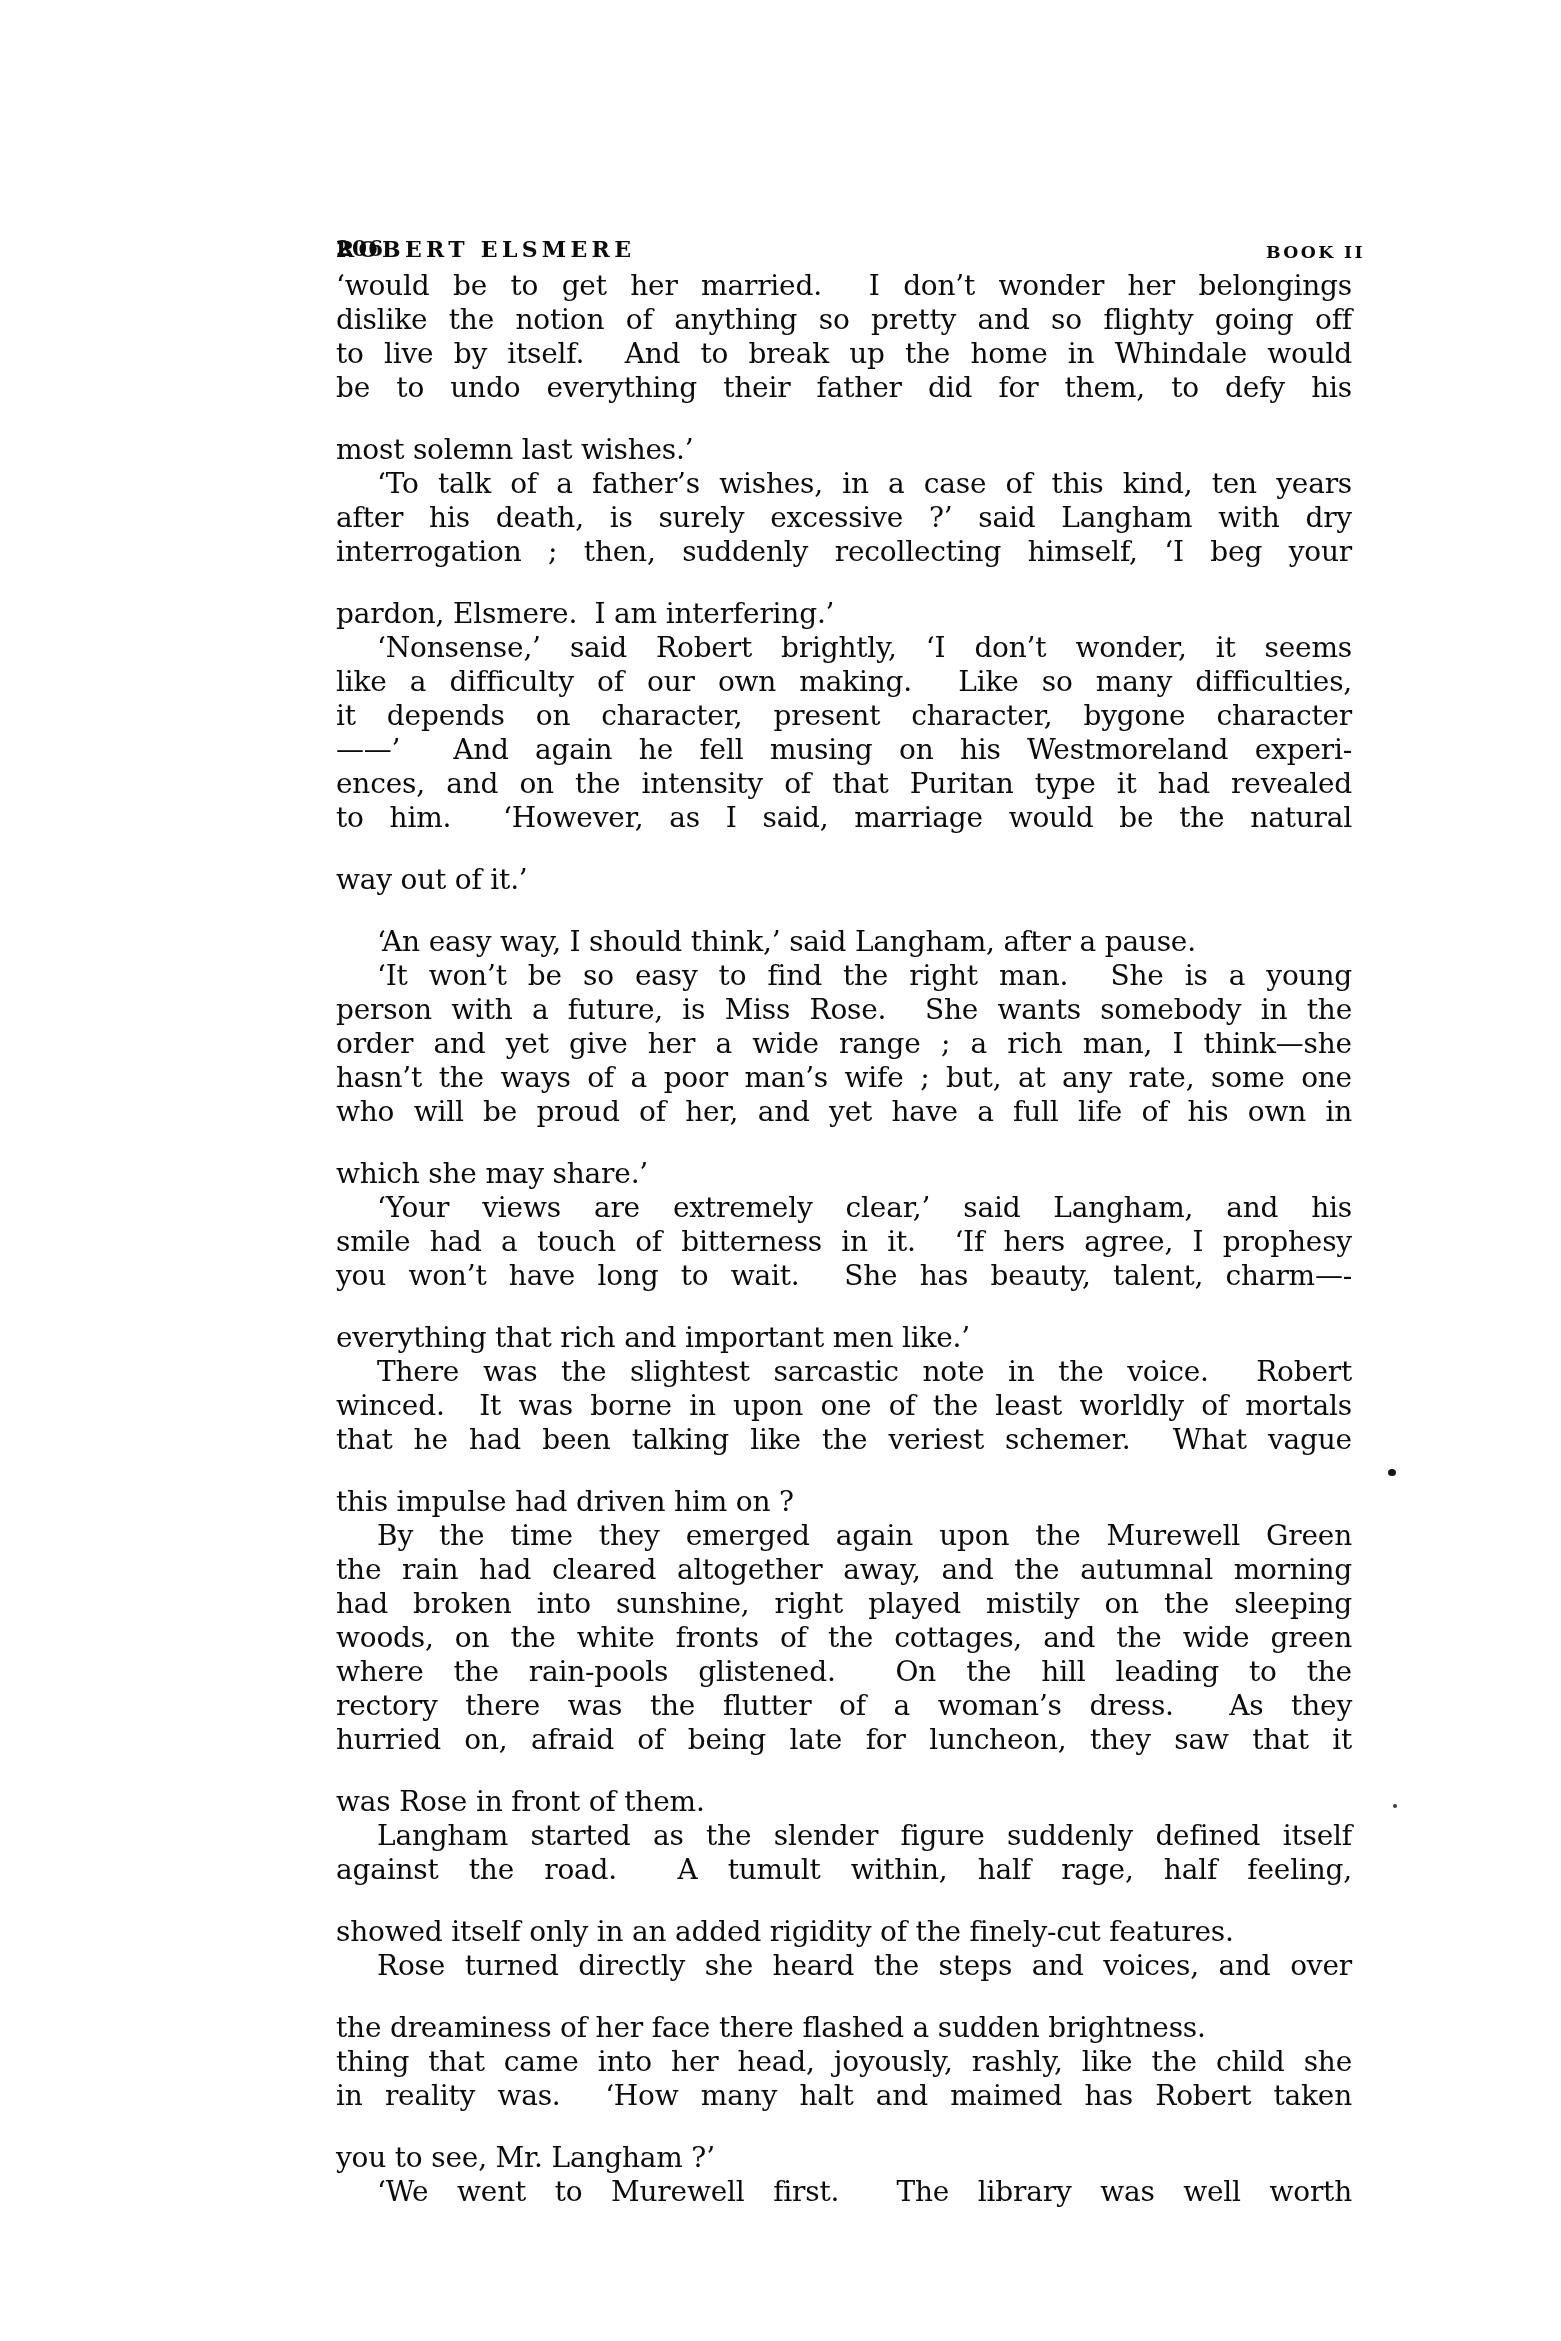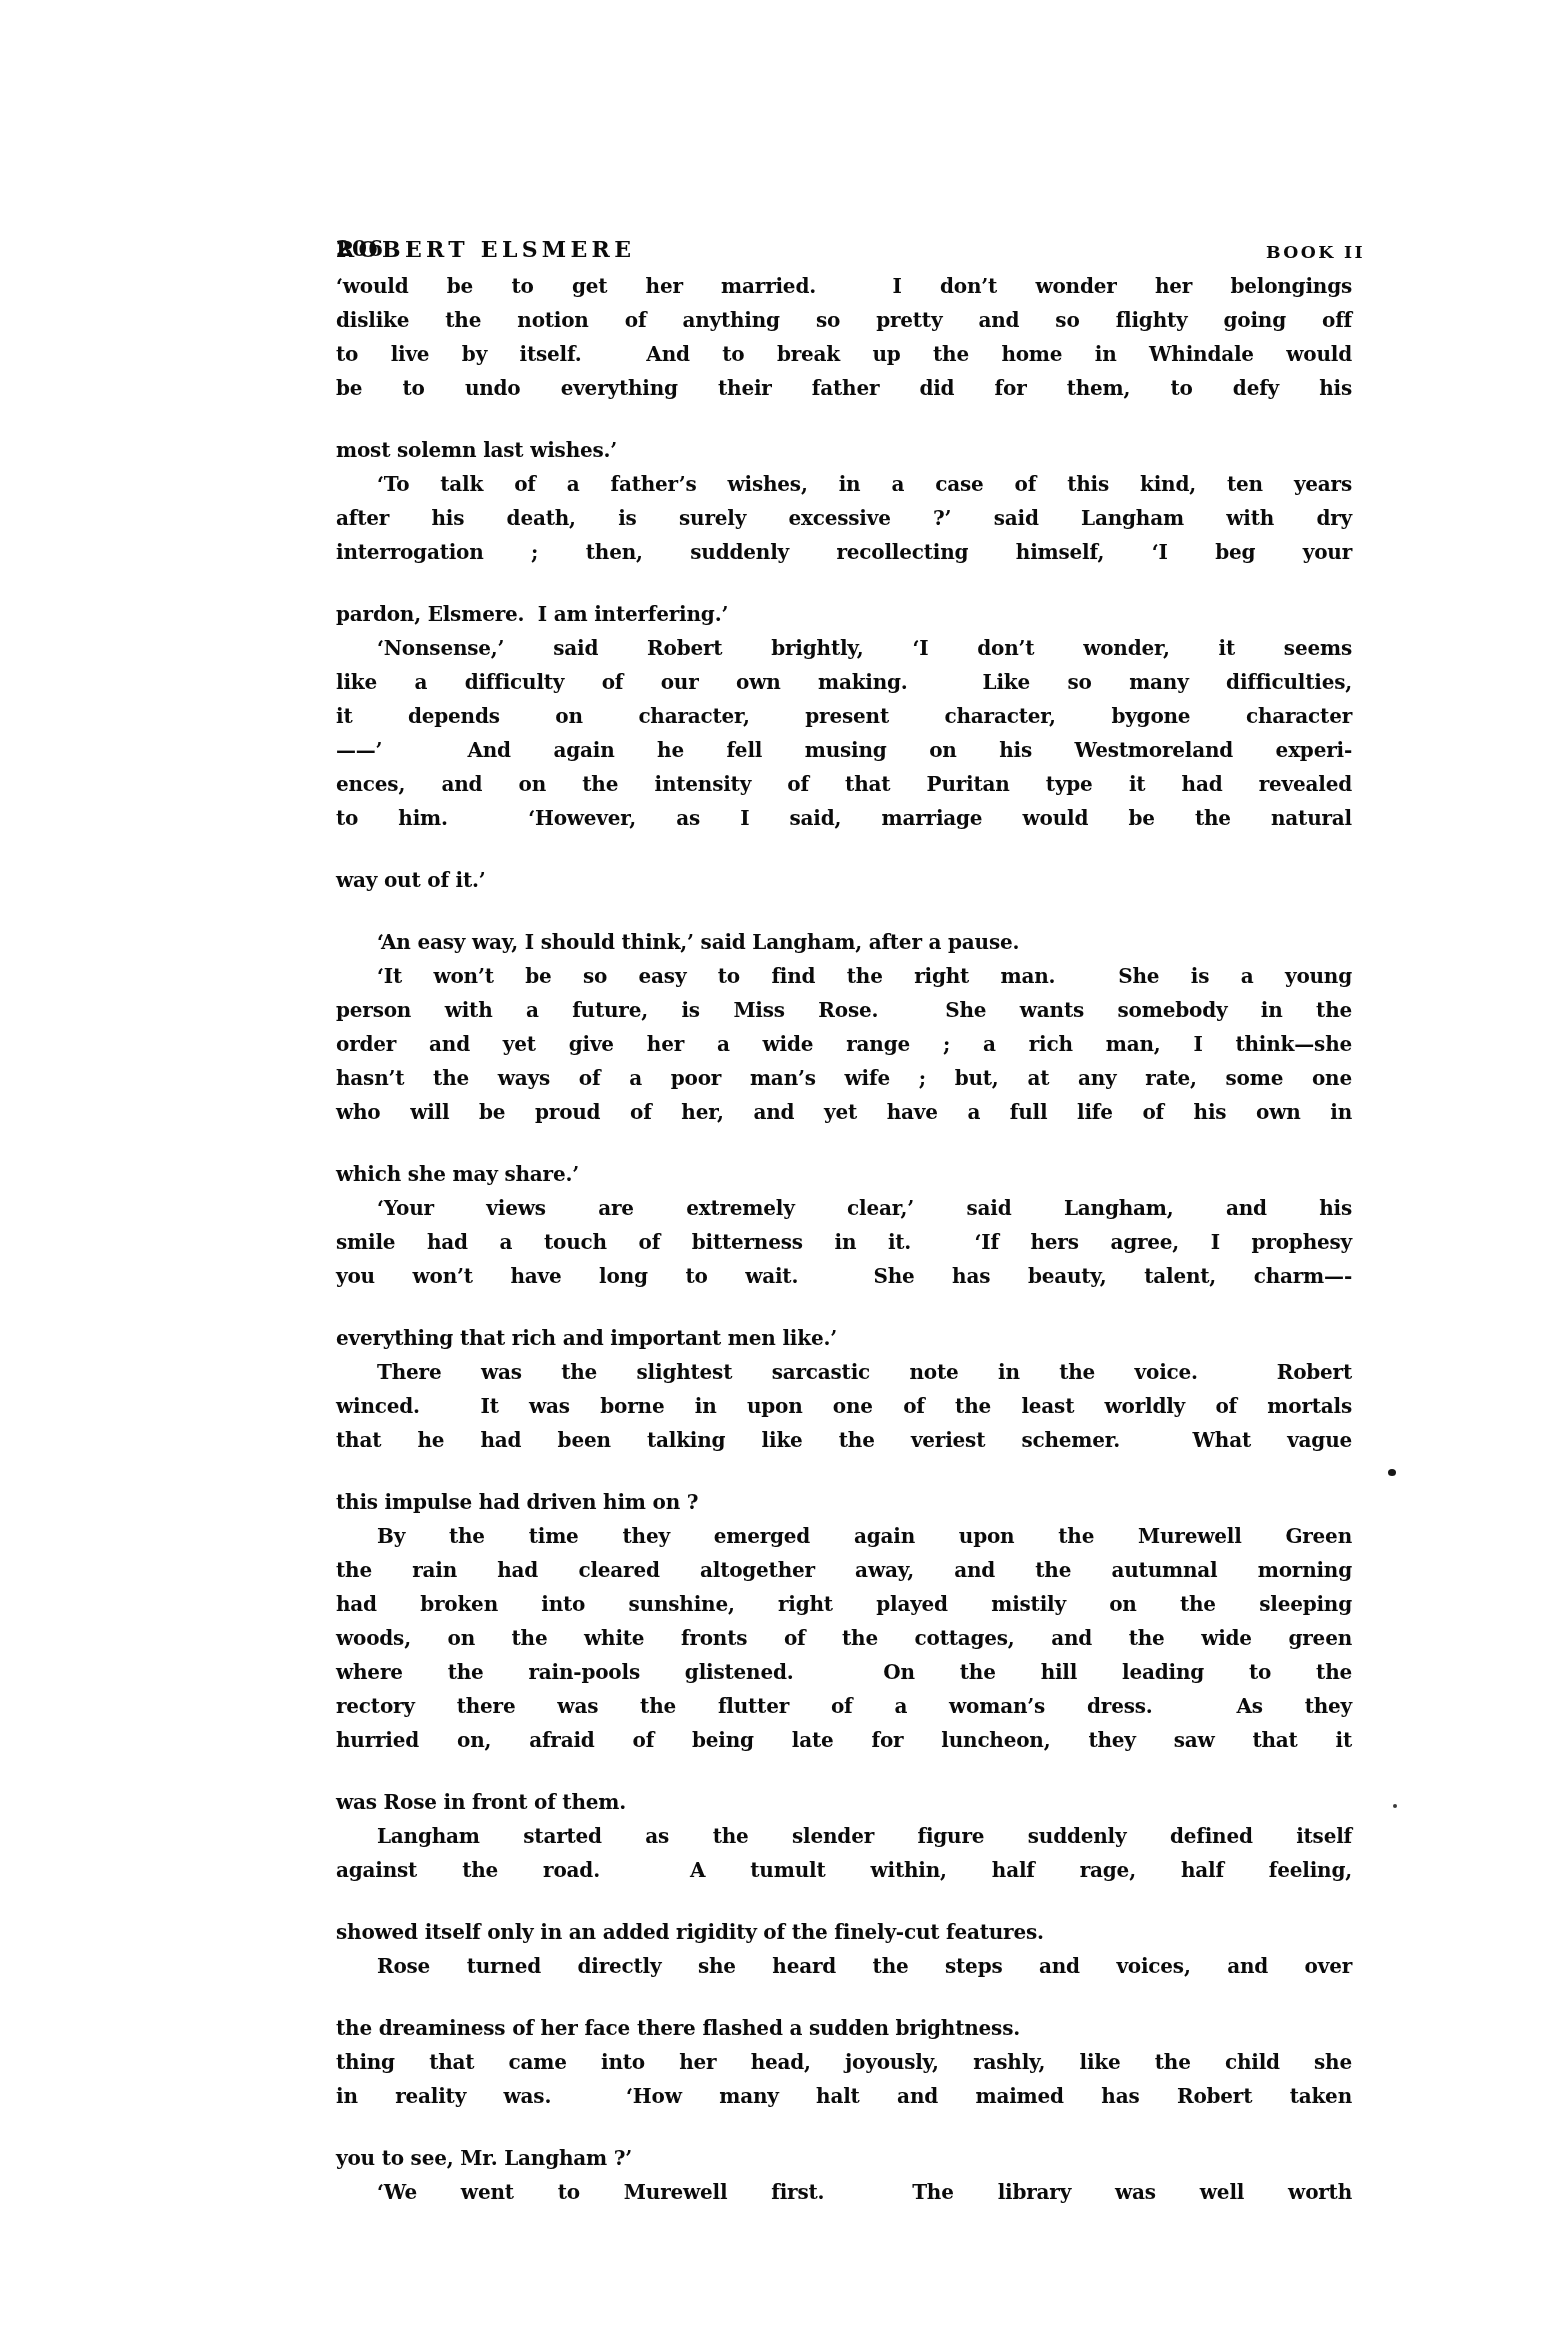--- a/index.html
+++ b/index.html
@@ -34,23 +34,23 @@
     right: 196px; top: 244px;
     font-size: 17.3px; font-weight: 700;
     letter-spacing: 2.4px;
     line-height: 1;
     white-space: nowrap;
     margin-left: 28px;
   }
   .body-text {
     position: absolute;
     left: 336px; top: 269px; width: 1016px;
-    font-size: 20px;
+    font-size: 28px;
     line-height: 34px;
-    font-weight: 700;
+    font-weight: 400;
     letter-spacing: -0.2px;
   }
   .line {
     text-align: justify;
     text-align-last: justify;
   }
   .line.final {
     text-align-last: left;
     margin-top: 28px;
   }

